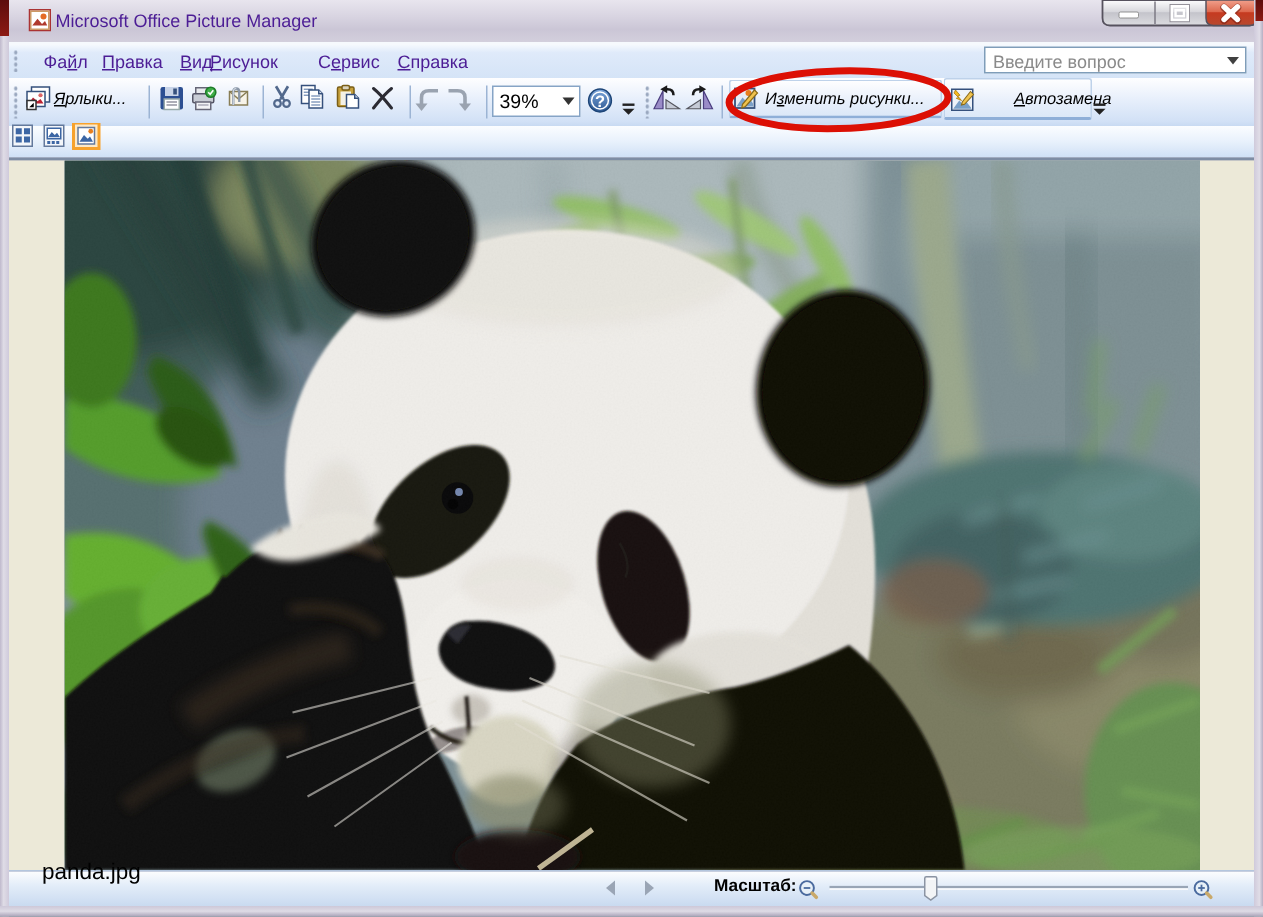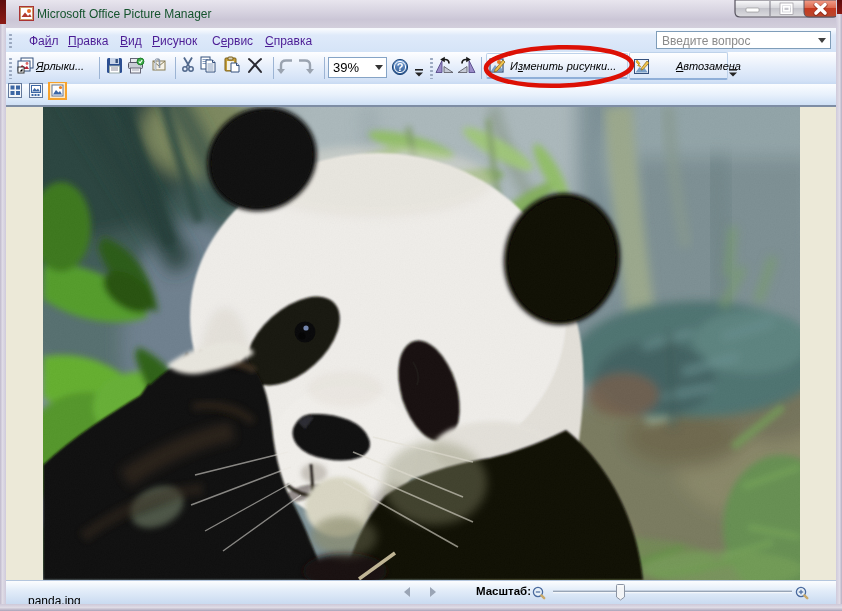--- a/index.html
+++ b/index.html
@@ -2,21 +2,21 @@
 <html><head>
 <meta charset="utf-8">
 <style>
   html,body{margin:0;padding:0;}
   body{width:842px;height:611px;position:relative;overflow:hidden;
        font-family:"Liberation Sans",sans-serif;background:#b9b3c4;}
   .abs{position:absolute;}
   .titlebar{left:0;top:0;width:842px;height:28px;
     background:linear-gradient(#e8e5ee 0%,#d8d4e1 40%,#cbc6d6 70%,#d3cfdc 100%);}
   .corner{width:6px;height:24px;background:linear-gradient(#5d0d0d,#8c1a14);z-index:6;}
-  .title-text{left:37px;top:7px;font-size:12px;color:#14532d;}
+  .title-text{left:37px;top:7px;font-size:12px;color:#4c1d95;}
   .menubar{left:6px;top:28px;width:830px;height:24px;
     background:linear-gradient(#fdfeff,#dfeafa 30%,#d5e4f7);}
   .menuitem{top:34px;font-size:12px;color:#4c1d95;}
   .toolbar{left:6px;top:52px;width:830px;height:32px;
     background:linear-gradient(#fefeff,#e7effb 45%,#d2e1f6 90%,#c8daf2);}
   .viewrow{left:6px;top:84px;width:830px;height:21px;
     background:linear-gradient(#fbfdff,#e8f1fc 50%,#cfe0f5);}
   .clientline{left:6px;top:105px;width:830px;height:2px;background:#7e8da4;}
   .client{left:6px;top:107px;width:830px;height:473px;background:#ece9d8;}
   .statusbar{left:6px;top:580px;width:830px;height:24px;
@@ -84,21 +84,21 @@
       <line x1="91" y1="4.5" x2="82" y2="13"></line>
     </g>
   </svg>
 
   <div class="abs menubar"></div>
   <div class="abs" style="left:6px;top:28px;width:830px;height:2px;background:#f6f9fd;"></div>
   <div class="abs handle" style="left:9px;top:33px;height:15px;"></div>
   <div class="abs menuitem" style="left:29px;">Фа<u>й</u>л</div>
   <div class="abs menuitem" style="left:68px;"><u>П</u>равка</div>
   <div class="abs menuitem" style="left:120px;"><u>В</u>ид</div>
-  <div class="abs menuitem" style="left:152px;"><u>Р</u>исунок</div>
+  <div class="abs menuitem" style="left:140px;"><u>Р</u>исунок</div>
   <div class="abs menuitem" style="left:212px;">С<u>е</u>рвис</div>
   <div class="abs menuitem" style="left:265px;text-align:center;"><u>С</u>правка</div>
   <div class="abs qbox">
     <span>Введите вопрос</span>
     <div class="qarrow"></div>
   </div>
 
   <div class="abs toolbar"></div>
 
   <div class="abs" style="left:486px;top:53px;width:142px;height:26px;box-sizing:border-box;
@@ -446,21 +446,21 @@
     <filter id="gr">
         <feTurbulence type="fractalNoise" baseFrequency="0.8" numOctaves="2" result="n"></feTurbulence>
       <feColorMatrix in="n" type="matrix" values="0 0 0 0 0.5  0 0 0 0 0.5  0 0 0 0 0.5  0 0 0 0.6 0"></feColorMatrix>
       <feComposite operator="over" in2="SourceGraphic"></feComposite>
       </filter>
     <rect width="757" height="473" filter="url(#gr)" opacity="0.05"></rect>
   </svg>
   </div>
 
   <div class="abs statusbar"></div>
-  <div class="abs" style="left:28px;top:594px;font-size:12px;color:#000;text-decoration:underline;">panda.jpg</div>
+  <div class="abs" style="left:28px;top:573px;font-size:15px;color:#000;">panda.jpg</div>
   <div class="abs" style="left:476px;top:585px;font-size:11.5px;color:#000;font-weight:bold;">Масштаб:</div>
   <svg class="abs" style="left:400px;top:580px;" width="420" height="24" viewBox="0 0 420 24">
     <path d="M10 7 L10 17 L4 12 Z" fill="#9aa5b5"></path>
     <path d="M30 7 L30 17 L36 12 Z" fill="#9aa5b5"></path>
     <g transform="translate(138,12)">
       <circle cx="0" cy="0" r="4.6" fill="#e7f0f8" stroke="#4a6a9e" stroke-width="1.3"></circle>
       <line x1="-2.2" y1="0" x2="2.2" y2="0" stroke="#4a6a9e" stroke-width="1.2"></line>
       <line x1="3.4" y1="3.4" x2="6.2" y2="6.2" stroke="#c9a96a" stroke-width="2.4" stroke-linecap="round"></line>
     </g>
     <rect x="153" y="10.6" width="239" height="1.6" fill="#98a5b6"></rect>

